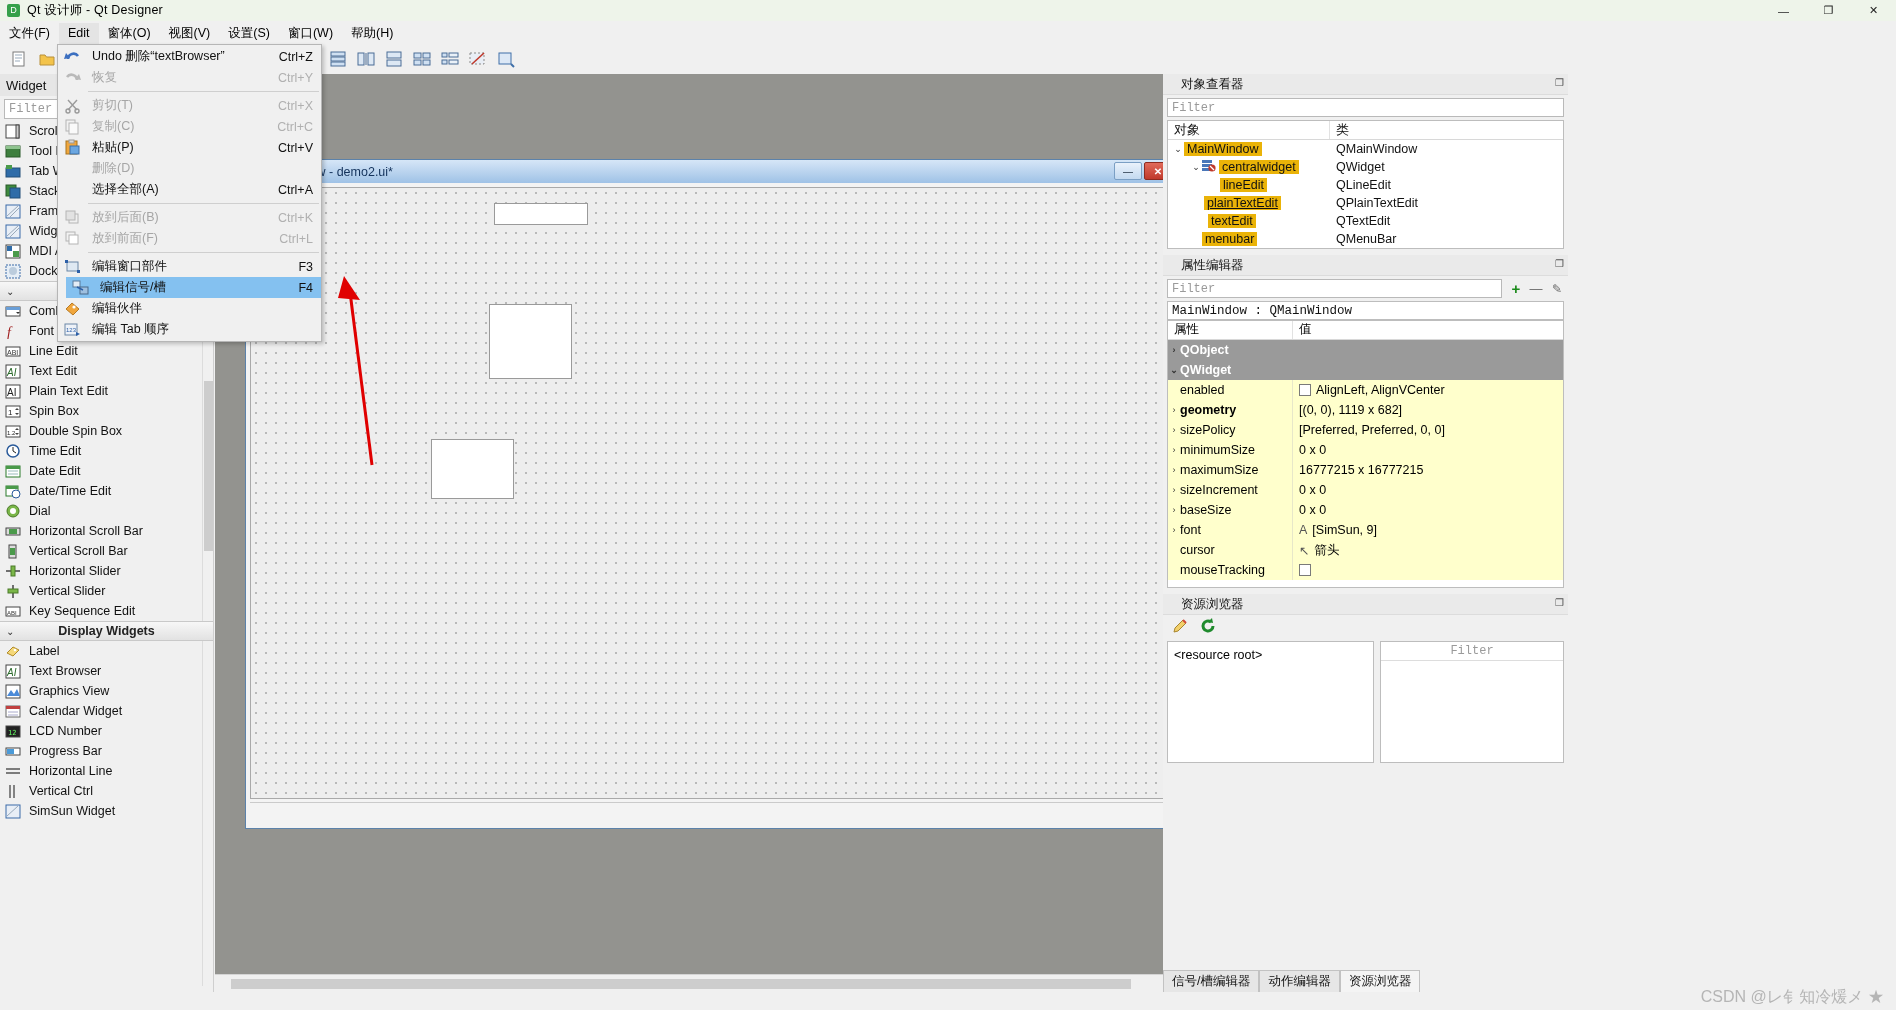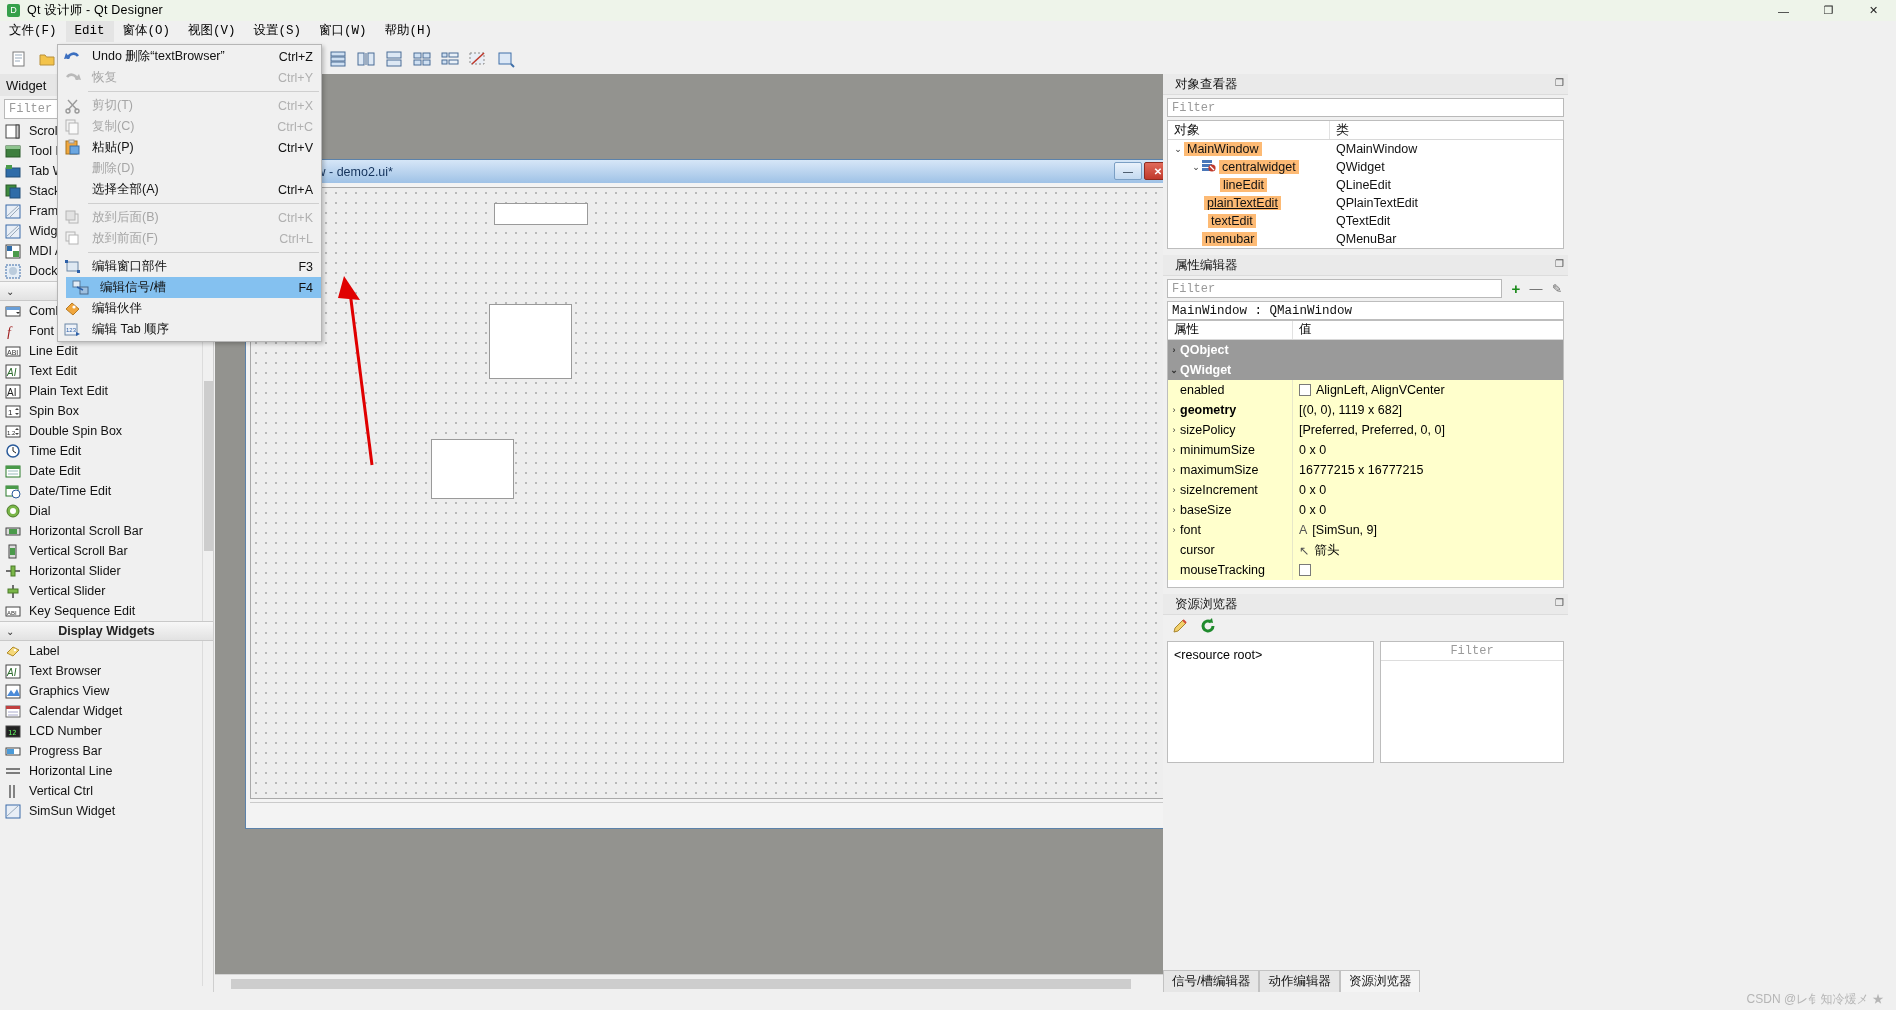--- a/index.html
+++ b/index.html
@@ -33,23 +33,22 @@
   .titlebar .wbtns {
     position: absolute; right: 0; top: 0; height: 21px; display: flex;
   }
   .titlebar .wbtn {
     width: 45px; height: 21px; display: flex; align-items: center; justify-content: center;
     font-size: 11px; color: #222;
   }
   
   .menubar {
     position: absolute; left: 0; top: 21px; width: 1896px; height: 23px;
-    background: #f0f0f0; display: flex; align-items: flex-start;
+    background: #f0f0f0; display: flex; align-items: flex-end;
     border-bottom: 0px solid #ddd;
-    font-family: Liberation Mono, monospace;
   }
   .menubar .mi {
     padding: 2px 9px; font-size: 12.5px; color: #000; height: 21px; line-height: 17px;
   }
   .menubar .mi.active { background: #e4e4e4; }
   
   .toolbar {
     position: absolute; left: 0; top: 44px; width: 1896px; height: 30px;
     background: #f0f0f0; display: flex; align-items: center; padding-left: 6px;
   }
@@ -129,40 +128,40 @@
   .designed-widget { position: absolute; background: #ffffff; border: 1px solid #9a9a9a; }
   .central-hscroll {
     position: absolute; left: 0; bottom: 0; width: 948px; height: 18px;
     background: #f0f0f0; border-top: 1px solid #d4d4d4;
   }
   .central-hthumb { position: absolute; left: 16px; top: 4px; width: 900px; height: 10px; background: #cdcdcd; }
   
   .rightcol { position: absolute; left: 1163px; top: 74px; width: 405px; height: 918px; background: #f0f0f0; }
   .dock-title {
     height: 21px; background: #eaeaea; display: flex; align-items: center;
-    padding-left: 12px; font-size: 12.5px; color: #111; position: relative;
+    padding-left: 18px; font-size: 12.5px; color: #111; position: relative;
     border-bottom: 1px solid #dcdcdc;
   }
   .dock-title .dbtns { position: absolute; right: 4px; top: 3px; display: flex; gap: 6px; }
   .dock-filter {
     margin: 3px 4px; height: 19px; background: #fff; border: 1px solid #b9b9b9;
     font-family: "Liberation Mono", monospace; font-size: 12px; color: #9a9a9a;
     display: flex; align-items: center; padding-left: 4px;
   }
   .tree { background: #fff; border: 1px solid #bdbdbd; margin: 0 4px; }
   .tree-head {
     height: 19px; display: flex; font-size: 13px; color: #111; background: #fff;
     border-bottom: 1px solid #d8d8d8;
   }
   .tree-head .c1 { width: 162px; padding-left: 6px; border-right: 1px solid #e2e2e2; }
   .tree-head .c2 { padding-left: 6px; }
   .tree-row { height: 18px; display: flex; font-size: 12.5px; color: #111; align-items: center; }
   .tree-row .c1 { width: 162px; display: flex; align-items: center; }
   .tree-row .c2 { padding-left: 6px; }
-  .tree-row .nm { background: #fdba74; padding: 0 3px; }
+  .tree-row .nm { background: #eab308; padding: 0 3px; }
   .tw { font-size: 9px; color: #333; width: 12px; display: inline-block; text-align: center; }
   
   .prop-head {
     margin: 0 4px; display: flex; height: 19px; align-items: center;
     font-family: "Liberation Mono", monospace; font-size: 12.5px; color: #111;
     background: #fff; border: 1px solid #bdbdbd; padding-left: 4px;
   }
   .proptable { margin: 0 4px; border: 1px solid #bdbdbd; background: #fff; }
   .pt-head { height: 19px; display: flex; font-size: 12.5px; border-bottom: 1px solid #d8d8d8; }
   .pt-head .pc1 { width: 125px; padding-left: 6px; border-right: 1px solid #e2e2e2; }
@@ -185,21 +184,21 @@
   
   .bottabs { position: absolute; left: 1163px; bottom: 18px; width: 405px; height: 22px; display: flex; }
   .btab {
     height: 22px; padding: 0 8px; display: flex; align-items: center; font-size: 12.5px;
     border: 1px solid #c2c2c2; border-bottom: none; background: #e6e6e6; color: #111;
   }
   .btab.active { background: #f4f4f4; }
   
   .watermark {
     position: absolute; right: 12px; bottom: 2px;
-    font-size: 12px; color: #b5b5b5;
+    font-size: 16px; color: #b5b5b5;
   }
   
   .arrow-svg { position: absolute; left: 330px; top: 270px; pointer-events: none; }
   
   .dropdown {
     position: absolute; left: 57px; top: 44px; width: 265px;
     background: #f0f0f0; border: 1px solid #b6b6b6;
     box-shadow: 2px 2px 4px rgba(0,0,0,.22);
     z-index: 50; padding: 1px 0;
   }

